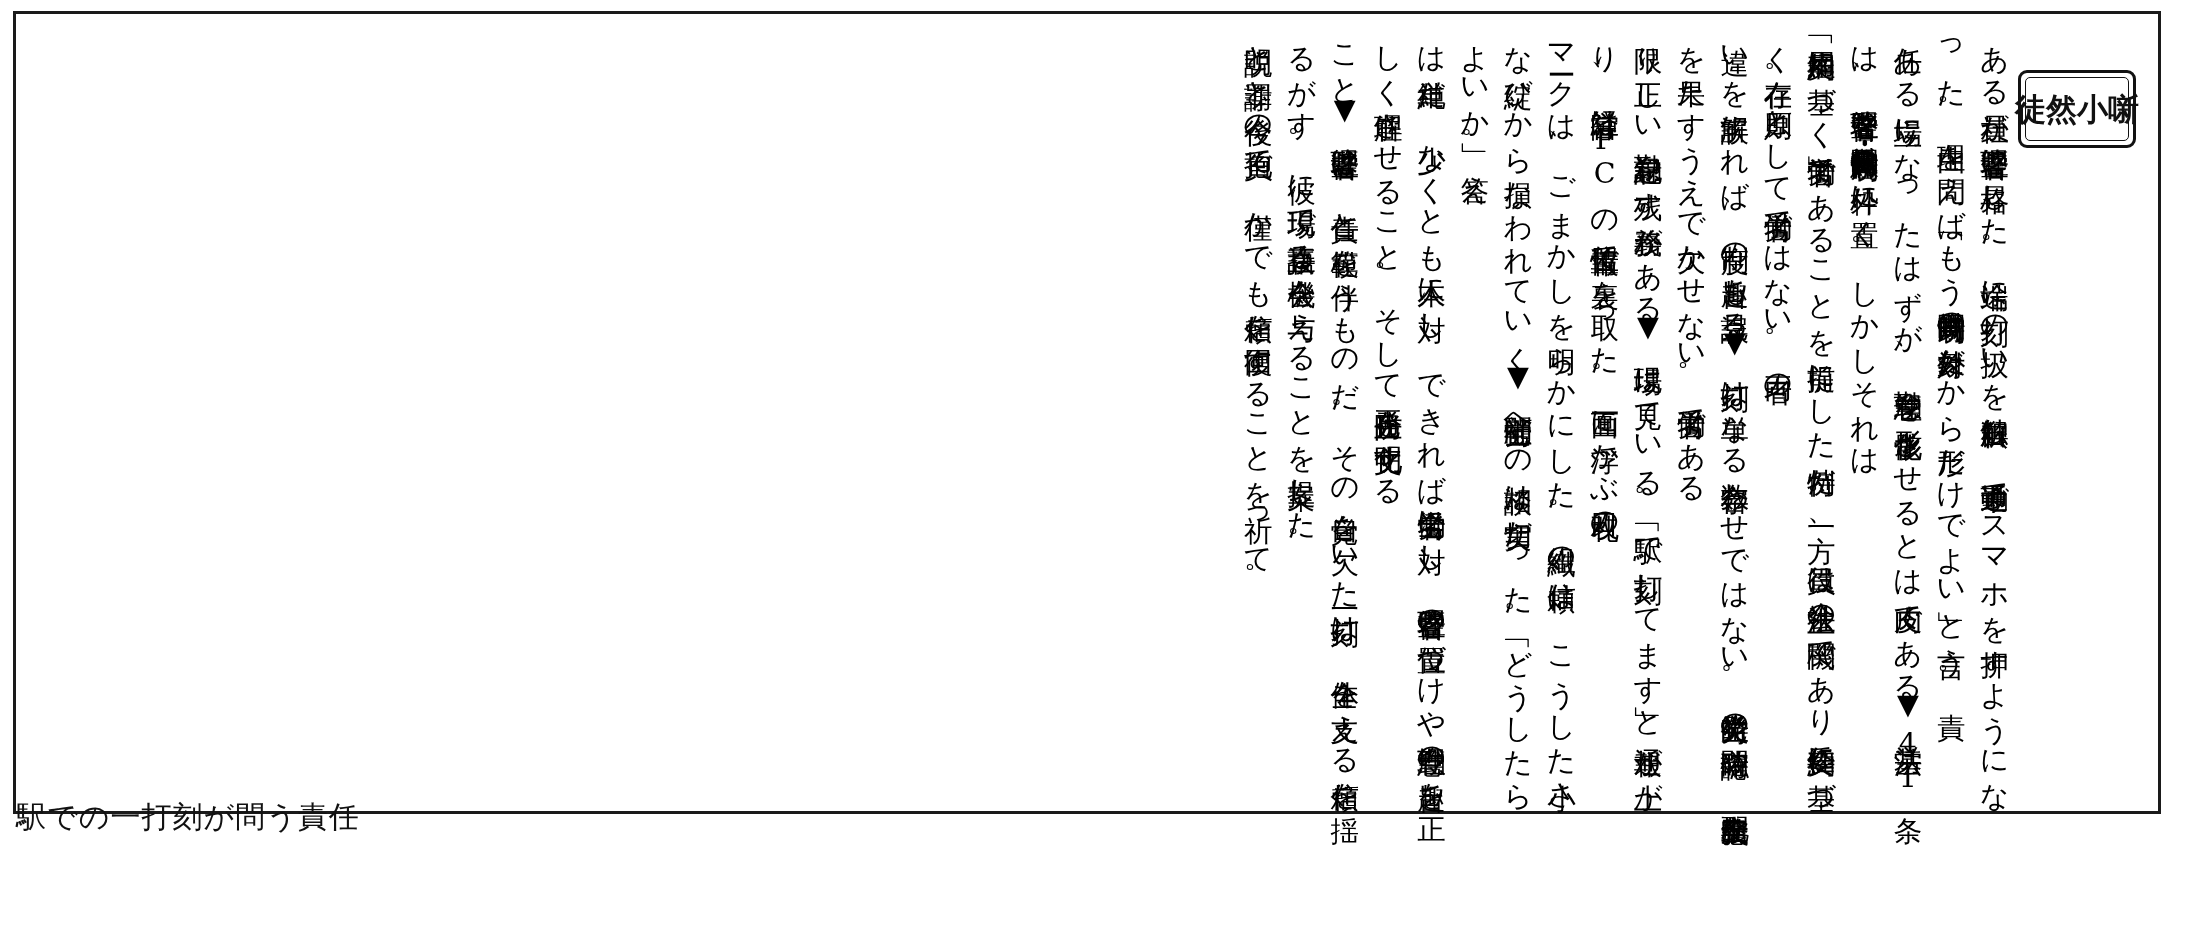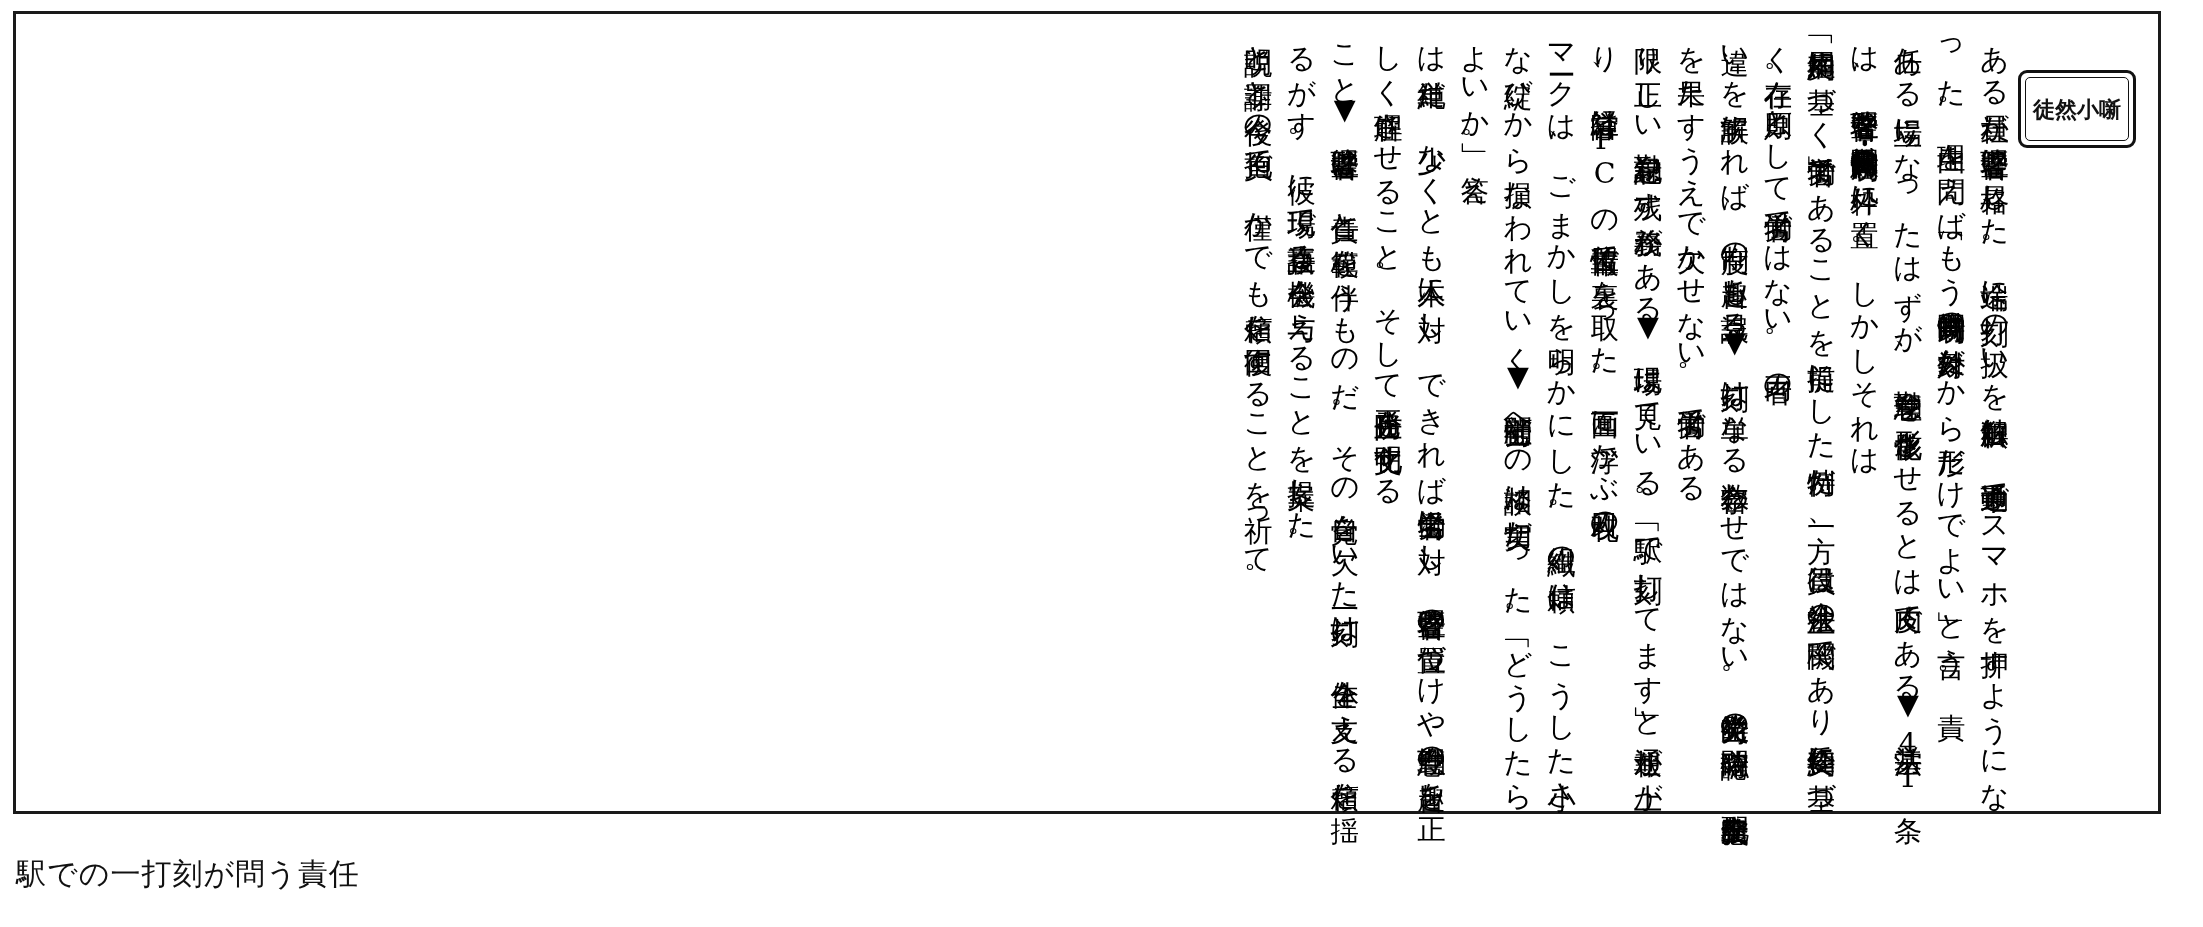--- a/index.html
+++ b/index.html
@@ -72,21 +72,21 @@
     width: 104px;
     height: 64px;
     border: 1.5px solid #111111;
     border-radius: 5px;
     box-sizing: border-box;
     display: flex;
     align-items: center;
     justify-content: center;
     font-family: "DejaVu Serif", "Liberation Serif", serif;
     font-weight: bold;
-    font-size: 22px;
+    font-size: 31px;
     letter-spacing: 0px;
     line-height: 1;
     white-space: nowrap;
     color: #111111;
   }
 
   
   .columns {
     flex: 1 1 auto;
     display: flex;
@@ -109,21 +109,21 @@
     color: #000000;
     margin-left: 0px;
     white-space: normal;
     word-break: break-all;
   }
 
   
   .caption {
     position: absolute;
     left: 16px;
-    top: 854px;
+    top: 797px;
     font-family: "DejaVu Sans", "Liberation Sans", sans-serif;
     font-size: 30px;
     letter-spacing: 1px;
     color: #111111;
     white-space: nowrap;
   }
 </style>
 </head>
 <body>
 

